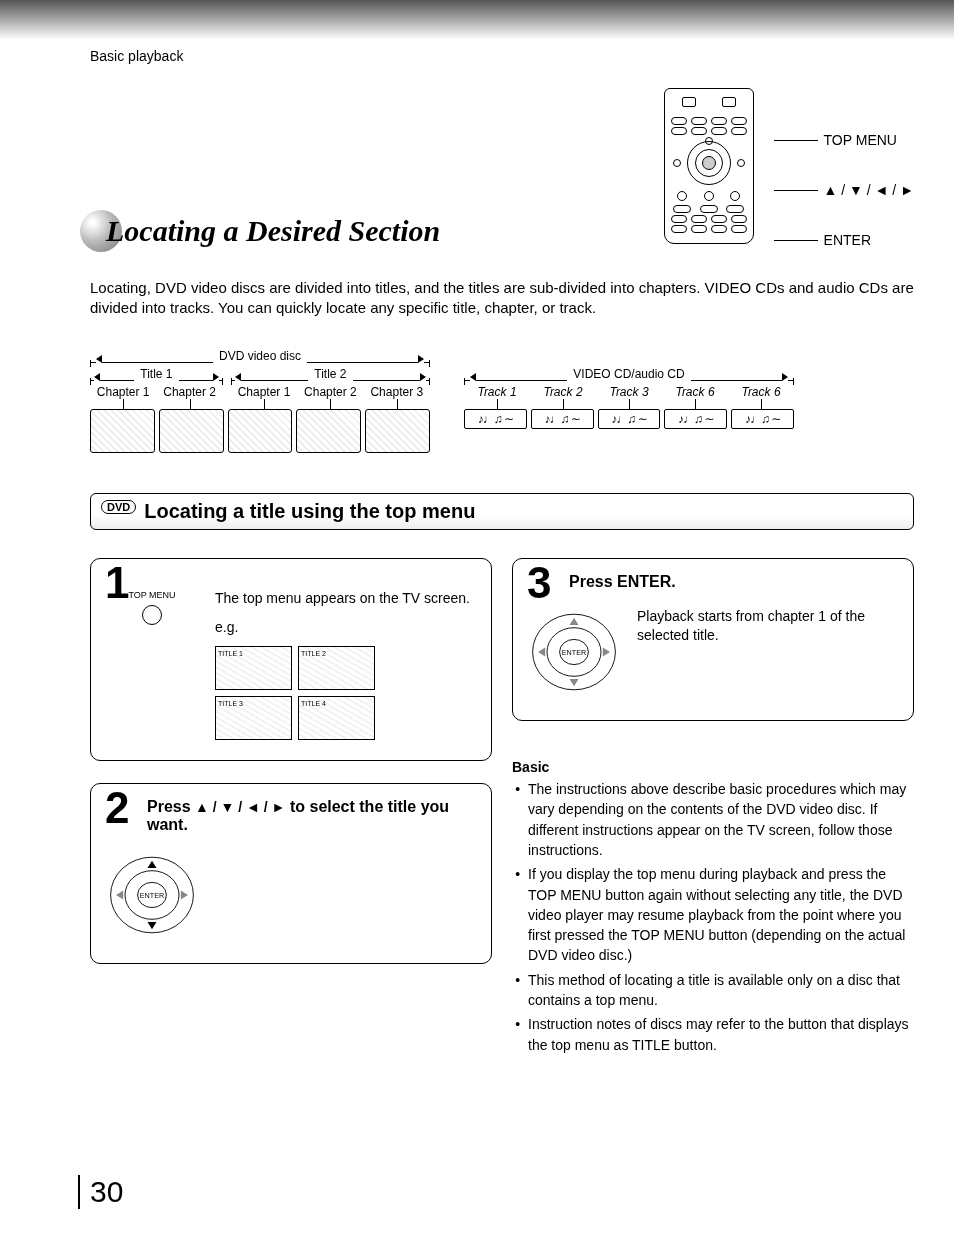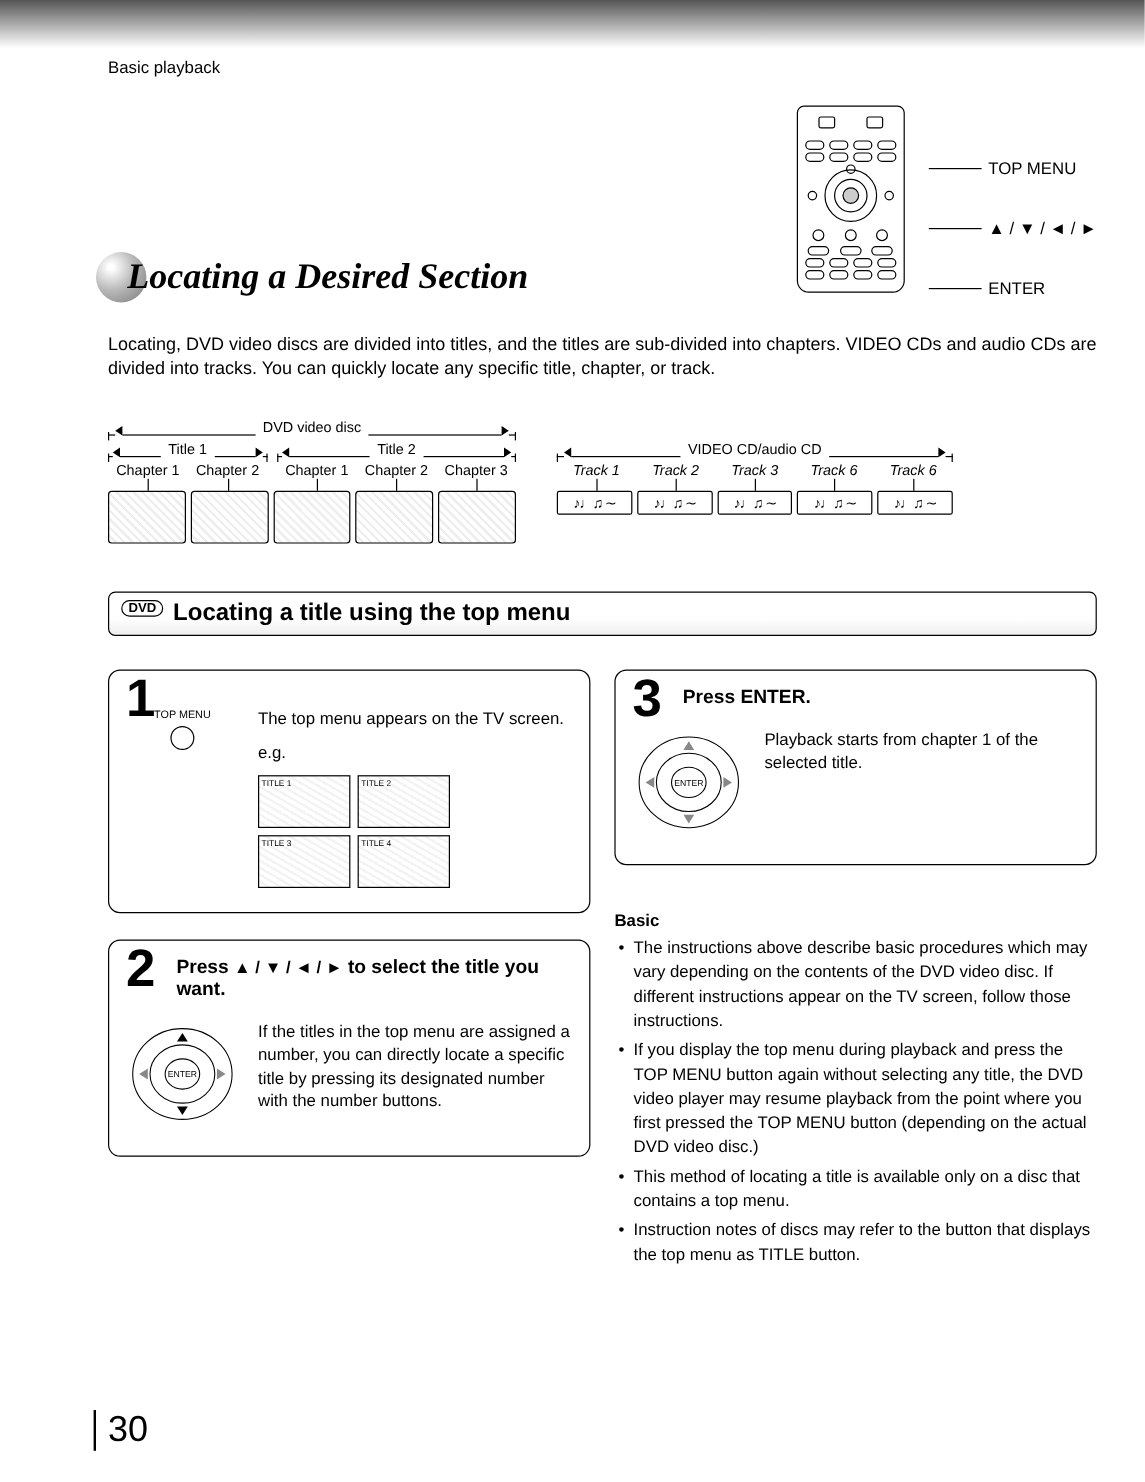--- a/index.html
+++ b/index.html
@@ -317,21 +317,20 @@
               <ellipse cx="50" cy="50" rx="46" ry="42" fill="#fff" stroke="#000"></ellipse>
               <ellipse cx="50" cy="50" rx="30" ry="27" fill="#fff" stroke="#000"></ellipse>
               <ellipse cx="50" cy="50" rx="16" ry="14" fill="#fff" stroke="#000"></ellipse>
               <text x="50" y="53" font-size="8" text-anchor="middle">ENTER</text>
               <polygon points="50,12 45,20 55,20" fill="#000"></polygon>
               <polygon points="50,88 45,80 55,80" fill="#000"></polygon>
               <polygon points="10,50 18,45 18,55" fill="#888"></polygon>
               <polygon points="90,50 82,45 82,55" fill="#888"></polygon>
             </svg>
           </div>
-          <div>If the titles in the top menu are assigned a number, you can directly locate a specific title by pressing its designated number with the number buttons.</div>
         </div>
       </div>
     </div>
 
     <div class="col">
 
       <div class="step-box">
         <div class="big-num">3</div>
         <div class="step-head"><b>Press ENTER.</b></div>
         <div class="step-body">

